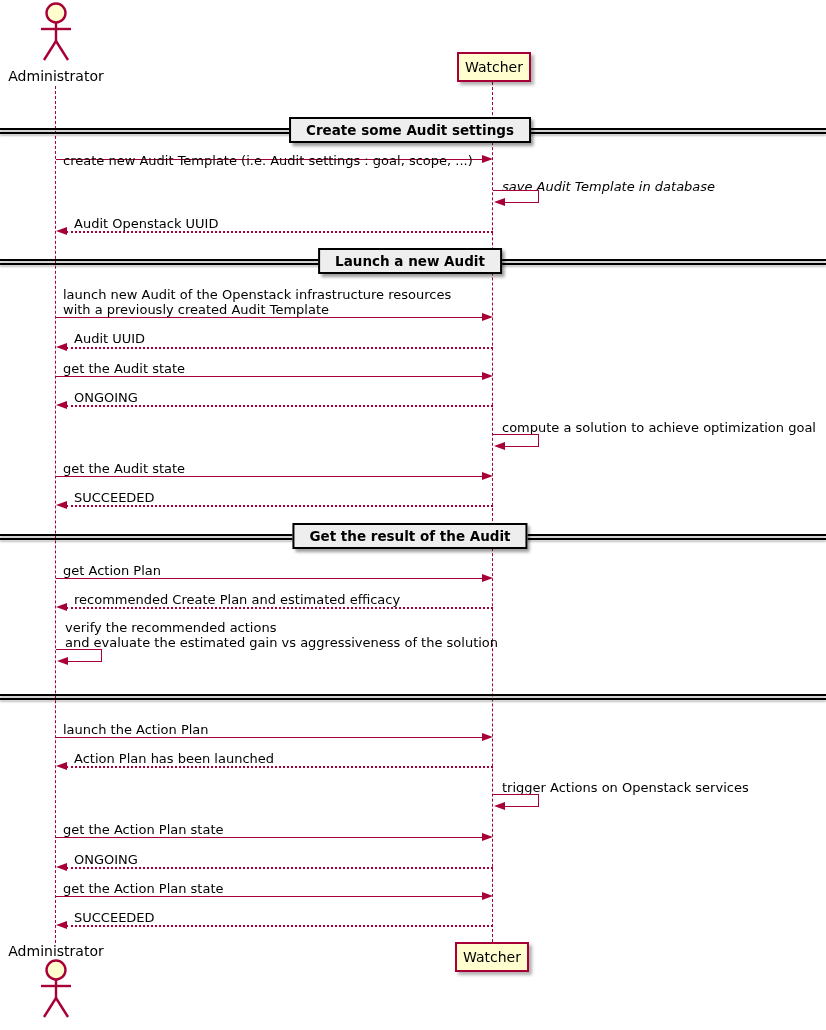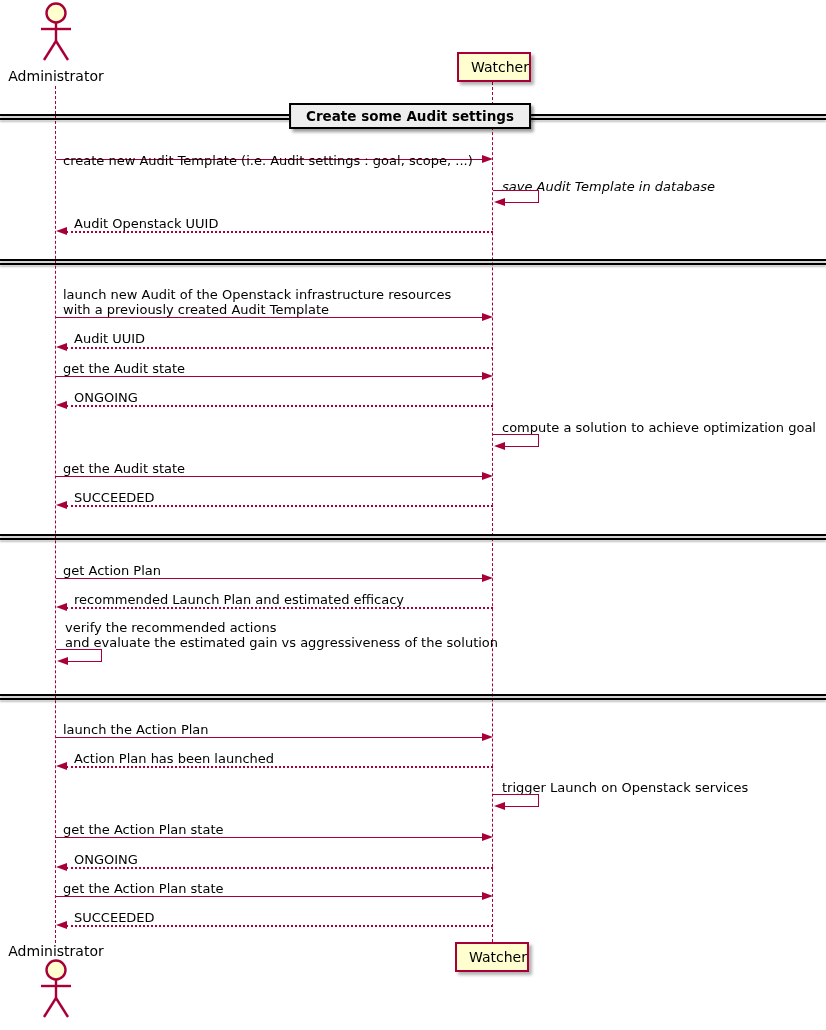--- a/index.html
+++ b/index.html
@@ -16,53 +16,54 @@
   .tri-r{border-left:11px solid var(--accent,#A80036);}
   .tri-l{border-right:11px solid var(--accent,#A80036);}
   .divider{position:absolute;left:0;width:826px;height:26px;}
   .divider-line{position:absolute;left:0;right:0;height:2px;background:#000;box-shadow:0 2px 2px rgba(0,0,0,0.25);}
   .divider-box{position:absolute;top:0;left:410px;transform:translateX(-50%);
                background:var(--divider-fill,#EEEEEE);border:2px solid #000;
                font-weight:bold;font-size:13.5px;line-height:16px;padding:3px 15px;
                box-shadow:3px 3px 3px rgba(0,0,0,0.4);white-space:nowrap;}
   .pbox{position:absolute;background:var(--participant-fill,#FEFECE);
         border:2px solid var(--accent,#A80036);font-size:14px;
-        display:flex;align-items:center;justify-content:flex-end;
+        display:flex;align-items:center;justify-content:center;
         box-shadow:3px 3px 3px rgba(0,0,0,0.3);white-space:nowrap;}
   .actor-label{position:absolute;transform:translateX(-50%);font-size:14px;white-space:nowrap;}
   .actor-svg{position:absolute;}
 </style>
 </head>
 <body>
 
 <div class="stage">
 
   <div class="lifeline" style="left:55px;top:86px;height:857px;"></div>
   <div class="lifeline" style="left:492px;top:82px;height:860px;"></div>
 
   <div id="events">
-      <div class="divider" style="top: 103px;">
+      <div class="divider" style="top: 117px;">
         <div class="divider-line" style="top: 11px;"></div>
         <div class="divider-line" style="top: 15px;"></div>
         <div class="divider-box">Create some Audit settings</div>
       </div>
       <div class="hline solid" style="left: 56px; top: 159px; width: 428px;"></div>
       <div class="tri tri-r" style="left: 482px; top: 155px;"></div>
       <div class="msg-text" style="left: 63px; top: 143px; margin-top: 10px;">create new Audit Template (i.e. Audit settings : goal, scope, ...)</div>
       <div class="msg-text" style="left: 502px; top: 179px; font-style: italic;">save Audit Template in database</div>
       <div class="hline solid" style="left: 493px; top: 190px; width: 45px;"></div>
       <div class="vline" style="left: 538px; top: 190px; height: 12px;"></div>
       <div class="hline solid" style="left: 503px; top: 202px; width: 36px;"></div>
       <div class="tri tri-l" style="left: 494px; top: 198px;"></div>
       <div class="hline dotted" style="left: 66px; top: 231px; width: 427px;"></div>
       <div class="tri tri-l" style="left: 56px; top: 227px;"></div>
       <div class="msg-text" style="left: 74px; top: 216px;">Audit Openstack UUID</div>
       <div class="divider" style="top: 248px;">
         <div class="divider-line" style="top: 11px;"></div>
         <div class="divider-line" style="top: 15px;"></div>
+        <div class="divider-box">Launch a new Audit</div>
       </div>
       <div class="hline solid" style="left: 56px; top: 317px; width: 428px;"></div>
       <div class="tri tri-r" style="left: 482px; top: 313px;"></div>
       <div class="msg-text" style="left: 63px; top: 287px;">launch new Audit of the Openstack infrastructure resources
 with a previously created Audit Template</div>
       <div class="hline dotted" style="left: 66px; top: 347px; width: 427px;"></div>
       <div class="tri tri-l" style="left: 56px; top: 343px;"></div>
       <div class="msg-text" style="left: 66px; top: 331px; margin-left: 8px;">Audit UUID</div>
       <div class="hline solid" style="left: 56px; top: 376px; width: 428px;"></div>
       <div class="tri tri-r" style="left: 482px; top: 372px;"></div>
@@ -77,44 +78,45 @@
       <div class="tri tri-l" style="left: 494px; top: 442px;"></div>
       <div class="hline solid" style="left: 56px; top: 476px; width: 428px;"></div>
       <div class="tri tri-r" style="left: 482px; top: 472px;"></div>
       <div class="msg-text" style="left: 63px; top: 461px;">get the Audit state</div>
       <div class="hline dotted" style="left: 66px; top: 505px; width: 427px;"></div>
       <div class="tri tri-l" style="left: 56px; top: 501px;"></div>
       <div class="msg-text" style="left: 74px; top: 490px;">SUCCEEDED</div>
       <div class="divider" style="top: 523px;">
         <div class="divider-line" style="top: 11px;"></div>
         <div class="divider-line" style="top: 15px;"></div>
+        <div class="divider-box">Get the result of the Audit</div>
       </div>
       <div class="hline solid" style="left: 56px; top: 578px; width: 428px;"></div>
       <div class="tri tri-r" style="left: 482px; top: 574px;"></div>
       <div class="msg-text" style="left: 63px; top: 563px;">get Action Plan</div>
       <div class="hline dotted" style="left: 66px; top: 607px; width: 427px;"></div>
       <div class="tri tri-l" style="left: 56px; top: 603px;"></div>
-      <div class="msg-text" style="left: 74px; top: 592px;">recommended Launch Plan and estimated efficacy</div>
+      <div class="msg-text" style="left: 74px; top: 592px;">recommended Create Plan and estimated efficacy</div>
       <div class="msg-text" style="left: 65px; top: 620px;">verify the recommended actions
 and evaluate the estimated gain vs aggressiveness of the solution</div>
       <div class="hline solid" style="left: 56px; top: 649px; width: 45px;"></div>
       <div class="vline" style="left: 101px; top: 649px; height: 12px;"></div>
       <div class="hline solid" style="left: 66px; top: 661px; width: 36px;"></div>
       <div class="tri tri-l" style="left: 57px; top: 657px;"></div>
       <div class="divider" style="top: 683px;">
         <div class="divider-line" style="top: 11px;"></div>
         <div class="divider-line" style="top: 15px;"></div>
       </div>
       <div class="hline solid" style="left: 56px; top: 737px; width: 428px;"></div>
       <div class="tri tri-r" style="left: 482px; top: 733px;"></div>
       <div class="msg-text" style="left: 63px; top: 722px;">launch the Action Plan</div>
       <div class="hline dotted" style="left: 66px; top: 766px; width: 427px;"></div>
       <div class="tri tri-l" style="left: 56px; top: 762px;"></div>
       <div class="msg-text" style="left: 74px; top: 751px;">Action Plan has been launched</div>
-      <div class="msg-text" style="left: 502px; top: 780px;">trigger Launch on Openstack services</div>
+      <div class="msg-text" style="left: 502px; top: 780px;">trigger Actions on Openstack services</div>
       <div class="hline solid" style="left: 493px; top: 794px; width: 45px;"></div>
       <div class="vline" style="left: 538px; top: 794px; height: 12px;"></div>
       <div class="hline solid" style="left: 503px; top: 806px; width: 36px;"></div>
       <div class="tri tri-l" style="left: 494px; top: 802px;"></div>
       <div class="hline solid" style="left: 56px; top: 837px; width: 428px;"></div>
       <div class="tri tri-r" style="left: 482px; top: 833px;"></div>
       <div class="msg-text" style="left: 63px; top: 822px;">get the Action Plan state</div>
       <div class="hline dotted" style="left: 66px; top: 867px; width: 427px;"></div>
       <div class="tri tri-l" style="left: 56px; top: 863px;"></div>
       <div class="msg-text" style="left: 74px; top: 852px;">ONGOING</div>

